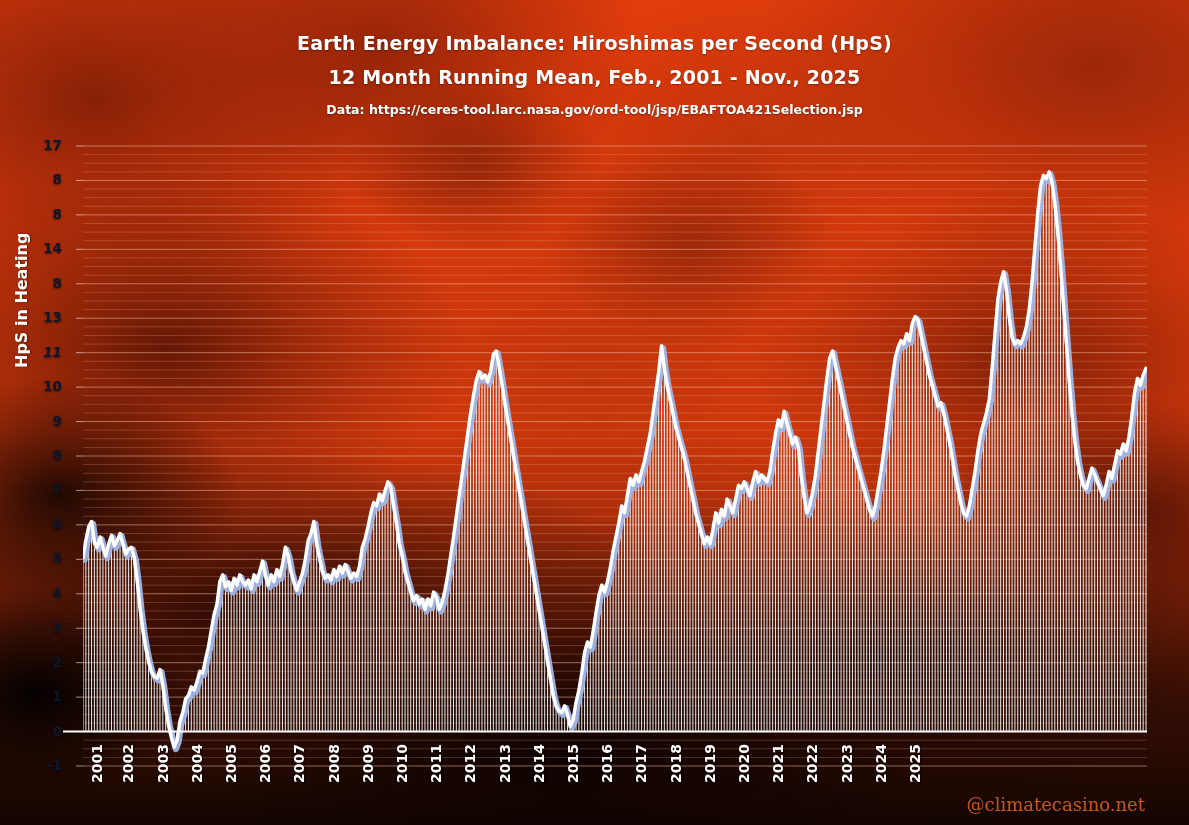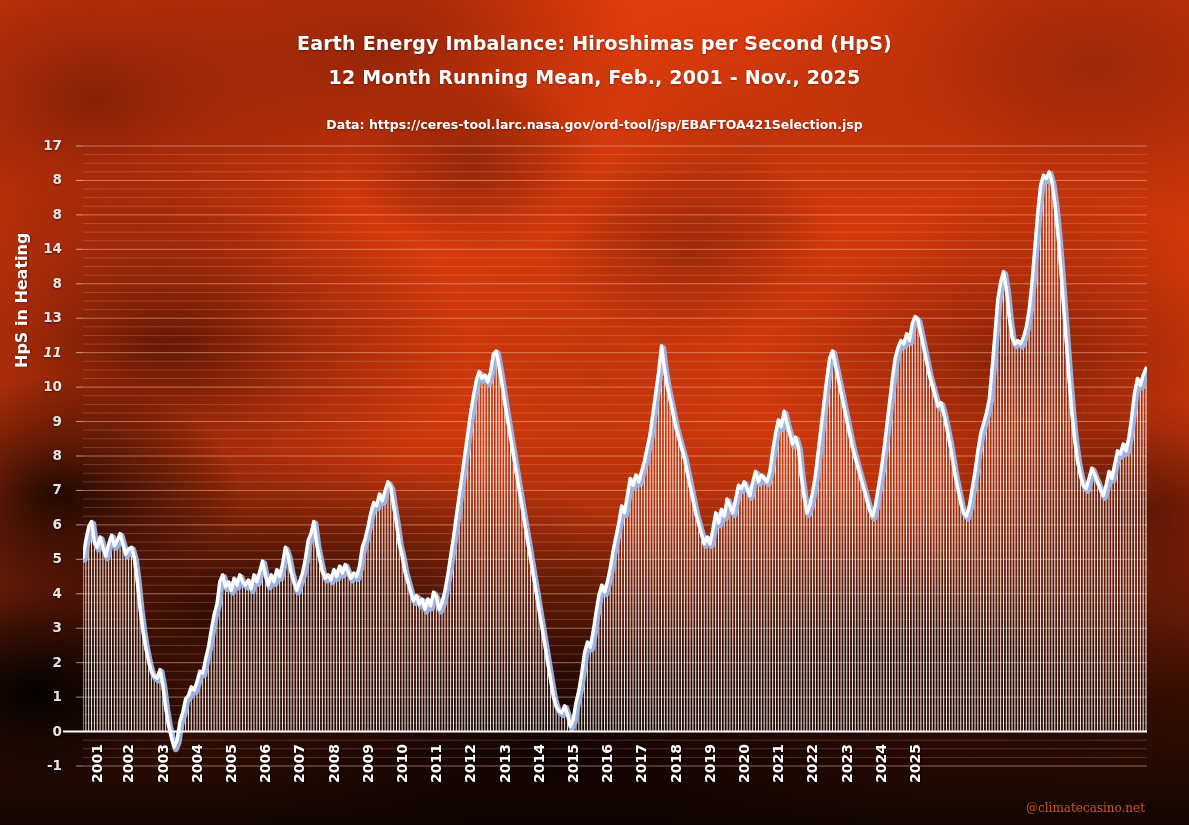--- a/index.html
+++ b/index.html
@@ -35,36 +35,36 @@
       radial-gradient(ellipse 260px 170px at 5% 60%, rgba(0,0,0,.80), rgba(0,0,0,0) 70%),
       radial-gradient(ellipse 220px 150px at 3% 84%, rgba(0,0,0,.92), rgba(0,0,0,0) 70%),
       radial-gradient(ellipse 200px 140px at 58% 30%, rgba(96,22,5,.42), rgba(96,22,5,0) 72%),
       radial-gradient(ellipse 180px 120px at 40% 20%, rgba(70,16,4,.40), rgba(70,16,4,0) 72%);
   }
 
   
   #title-block{position:absolute;left:0;right:0;top:26px;z-index:5;text-align:center;
      color:#ffffff;text-shadow:0 1px 2px rgba(0,0,0,.35);}
   .title-line{font-size:19px;font-weight:bold;line-height:34px;letter-spacing:.2px;}
-  .subtitle{font-size:12.5px;font-weight:bold;margin-top:23px;color:#ffffff;}
+  .subtitle{font-size:12.5px;font-weight:bold;margin-top:8px;color:#ffffff;}
 
   #ylabel{
     position:absolute;left:12px;top:368px;z-index:6;
     transform:rotate(-90deg);transform-origin:left top;
     white-space:nowrap;color:#fff;font-size:16px;font-weight:bold;
     text-shadow:0 1px 2px rgba(0,0,0,.5);
   }
-  .ytick{position:absolute;z-index:6;color:#e5e5e5;font-size:13.5px;font-weight:bold;
+  .ytick{position:absolute;z-index:6;color:#0f172a;font-size:13.5px;font-weight:bold;
     text-align:right;width:34px;text-shadow:0 1px 2px rgba(0,0,0,.55);}
   .xtick{position:absolute;z-index:6;color:#ffffff;font-size:14px;font-weight:bold;
     transform:rotate(-90deg);transform-origin:left top;white-space:nowrap;
     text-shadow:0 1px 2px rgba(0,0,0,.6);}
 
   #watermark{position:absolute;right:44px;bottom:10px;z-index:7;
-    color:#c8571f;font-size:12px;font-family:"DejaVu Serif",serif;}
+    color:#c8571f;font-size:18px;font-family:"DejaVu Serif",serif;}
 
   #plot{position:absolute;z-index:4;}
   svg{display:block;overflow:visible;}
 </style>
 </head>
 <body>
 
 <div id="bg">
   <div class="layer l1"></div>
   <div class="layer l2"></div>

